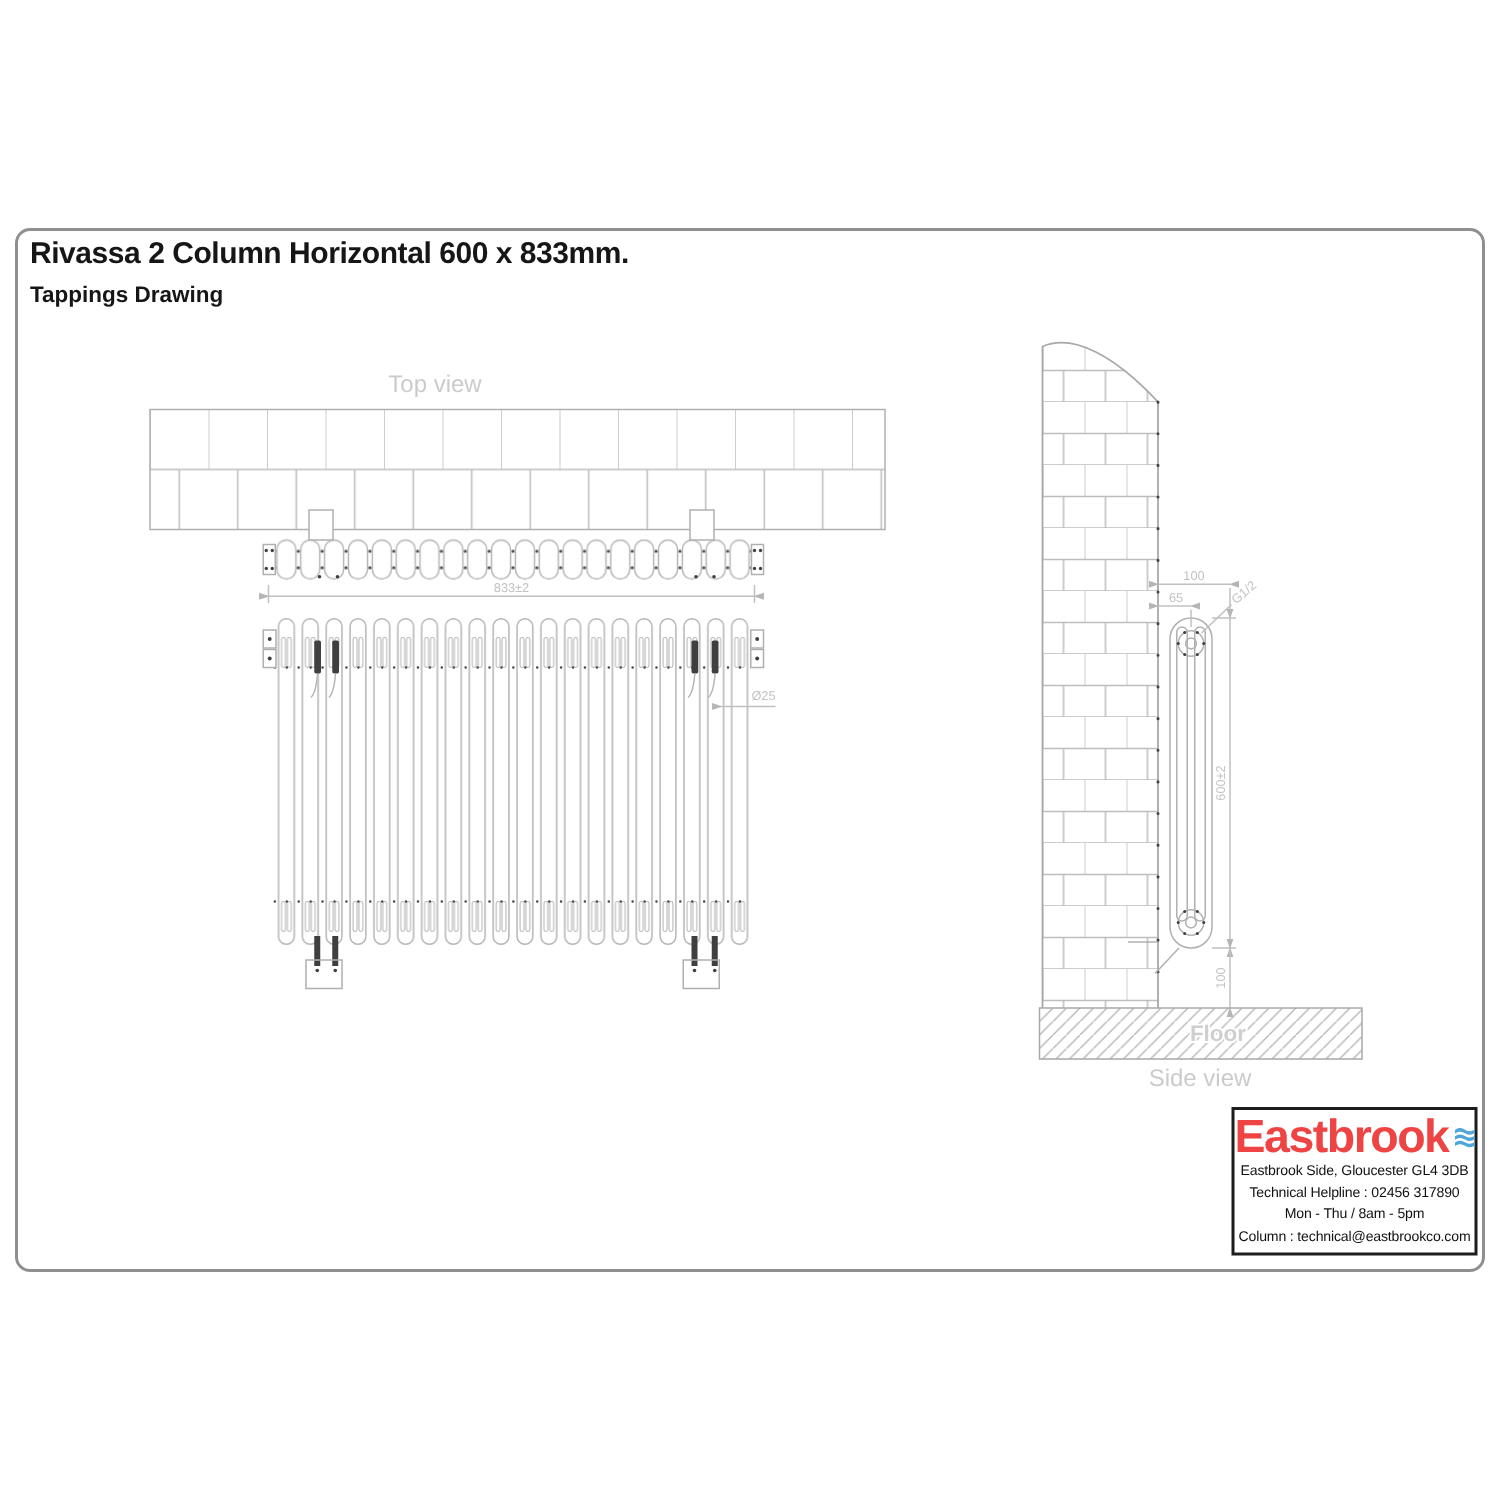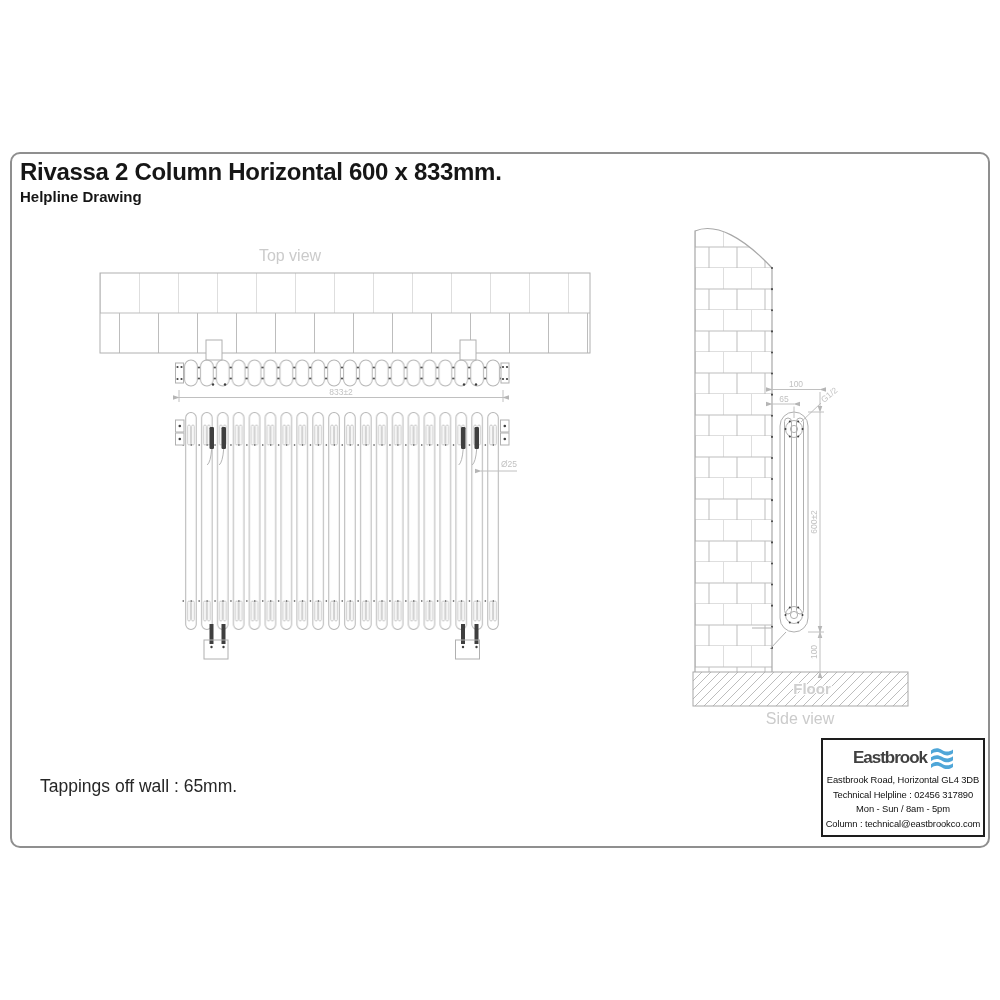--- a/index.html
+++ b/index.html
@@ -1,43 +1,43 @@
 <!DOCTYPE html>
 <html><head>
 <meta charset="utf-8">
 <style>
   html,body{margin:0;padding:0;background:#fff;}
   .canvas{position:relative;width:1000px;height:1000px;background:#ffffff;overflow:hidden;
           font-family:"Liberation Sans", sans-serif;}
   .frame{position:absolute;left:10px;top:152px;width:976px;height:692px;
          border:2px solid #8f8f8f;border-radius:10px;background:#fff;}
-  .title{position:absolute;left:20px;top:158px;font-size:24px;font-weight:bold;color:#161616;
+  .title{position:absolute;left:20px;top:158px;font-size:20px;font-weight:bold;color:#161616;
          letter-spacing:-0.3px;white-space:nowrap;}
   .subtitle{position:absolute;left:20px;top:188px;font-size:15px;font-weight:bold;color:#161616;}
   .note{position:absolute;left:40px;top:776px;font-size:17.5px;color:#262626;}
   svg.draw{position:absolute;left:0;top:0;}
   svg text{font-family:"Liberation Sans", sans-serif;}
   .dimtxt{fill:#c2c2c2;font-size:8.5px;}
   .viewlbl{fill:#cbcbcb;font-size:16px;}
   .floorlbl{fill:#cfcfcf;font-size:15px;font-weight:bold;paint-order:stroke;stroke:#ffffff;stroke-width:2.5px;}
   .vendor{position:absolute;left:821px;top:738px;width:164px;height:99px;background:#fff;
           border:2px solid #1d1d1d;box-sizing:border-box;text-align:center;}
   .vendor .logo-row{display:flex;align-items:center;justify-content:center;gap:4px;margin-top:3px;height:30px;}
-  .vendor .logo-text{font-size:17px;font-weight:bold;color:#404040;letter-spacing:-1px;}
+  .vendor .logo-text{font-size:31px;font-weight:bold;color:#ef4444;letter-spacing:-1px;}
   .vendor .vline{font-size:9.4px;color:#101010;letter-spacing:-0.1px;line-height:1.55;white-space:nowrap;}
 </style>
 </head>
 <body>
 
 <div class="canvas">
 
   <div class="frame"></div>
 
   <div class="title">Rivassa 2 Column Horizontal 600 x 833mm.</div>
-  <div class="subtitle">Helpline Drawing</div>
+  <div class="subtitle">Tappings Drawing</div>
 
   <svg class="draw" width="1000" height="1000" viewBox="0 0 1000 1000">
     <defs>
       <marker id="ar" viewBox="0 0 10 10" refX="1" refY="5" markerWidth="7" markerHeight="7" orient="auto-start-reverse">
         <path d="M0,5 L10,1.6 L10,8.4 Z" fill="#b5b5b5"></path>
       </marker>
       <pattern id="brickTop" patternUnits="userSpaceOnUse" x="100" y="273" width="39" height="80">
         <path d="M0,40 H39 M0,0 V40 M19.5,40 V80" fill="none" stroke="#bdbdbd" stroke-width="1"></path>
       </pattern>
       <pattern id="brickSide" patternUnits="userSpaceOnUse" x="695" y="268" width="28" height="42">
@@ -211,32 +211,31 @@
       <text class="dimtxt" transform="translate(824,403) rotate(-40)" text-anchor="start">G1/2</text>
       <text class="dimtxt" transform="translate(816.5,522) rotate(-90)" text-anchor="middle">600±2</text>
       <text class="dimtxt" transform="translate(816.5,652) rotate(-90)" text-anchor="middle">100</text>
 
       <rect x="693" y="672" width="215" height="34" fill="url(#hatch)" stroke="#a8a8a8"></rect>
       <text class="floorlbl" x="812" y="694" text-anchor="middle">Floor</text>
       <text class="viewlbl" x="800" y="724" text-anchor="middle">Side view</text>
     </g>
   </svg>
 
-  <div class="note">Tappings off wall : 65mm.</div>
 
   <div class="vendor">
     <div class="logo-row">
       <span class="logo-text">Eastbrook</span>
       <svg width="22" height="22" viewBox="0 0 24 23">
         <g fill="#4fa6d8">
           <path d="M0,3.2 C4,0.2 8,0.2 12,2.7 C16,5.2 20,5.2 24,2.2 L24,6.4 C20,9.4 16,9.4 12,6.9 C8,4.4 4,4.4 0,7.4 Z"></path>
           <path transform="translate(0,7.5)" d="M0,3.2 C4,0.2 8,0.2 12,2.7 C16,5.2 20,5.2 24,2.2 L24,6.4 C20,9.4 16,9.4 12,6.9 C8,4.4 4,4.4 0,7.4 Z"></path>
           <path transform="translate(0,15)" d="M0,3.2 C4,0.2 8,0.2 12,2.7 C16,5.2 20,5.2 24,2.2 L24,6.4 C20,9.4 16,9.4 12,6.9 C8,4.4 4,4.4 0,7.4 Z"></path>
         </g>
       </svg>
     </div>
-    <div class="vline">Eastbrook Road, Horizontal GL4 3DB</div>
+    <div class="vline">Eastbrook Side, Gloucester GL4 3DB</div>
     <div class="vline">Technical Helpline : 02456 317890</div>
-    <div class="vline">Mon - Sun / 8am - 5pm</div>
+    <div class="vline">Mon - Thu / 8am - 5pm</div>
     <div class="vline">Column : technical@eastbrookco.com</div>
   </div>
 
 </div>
 
 </body></html>

